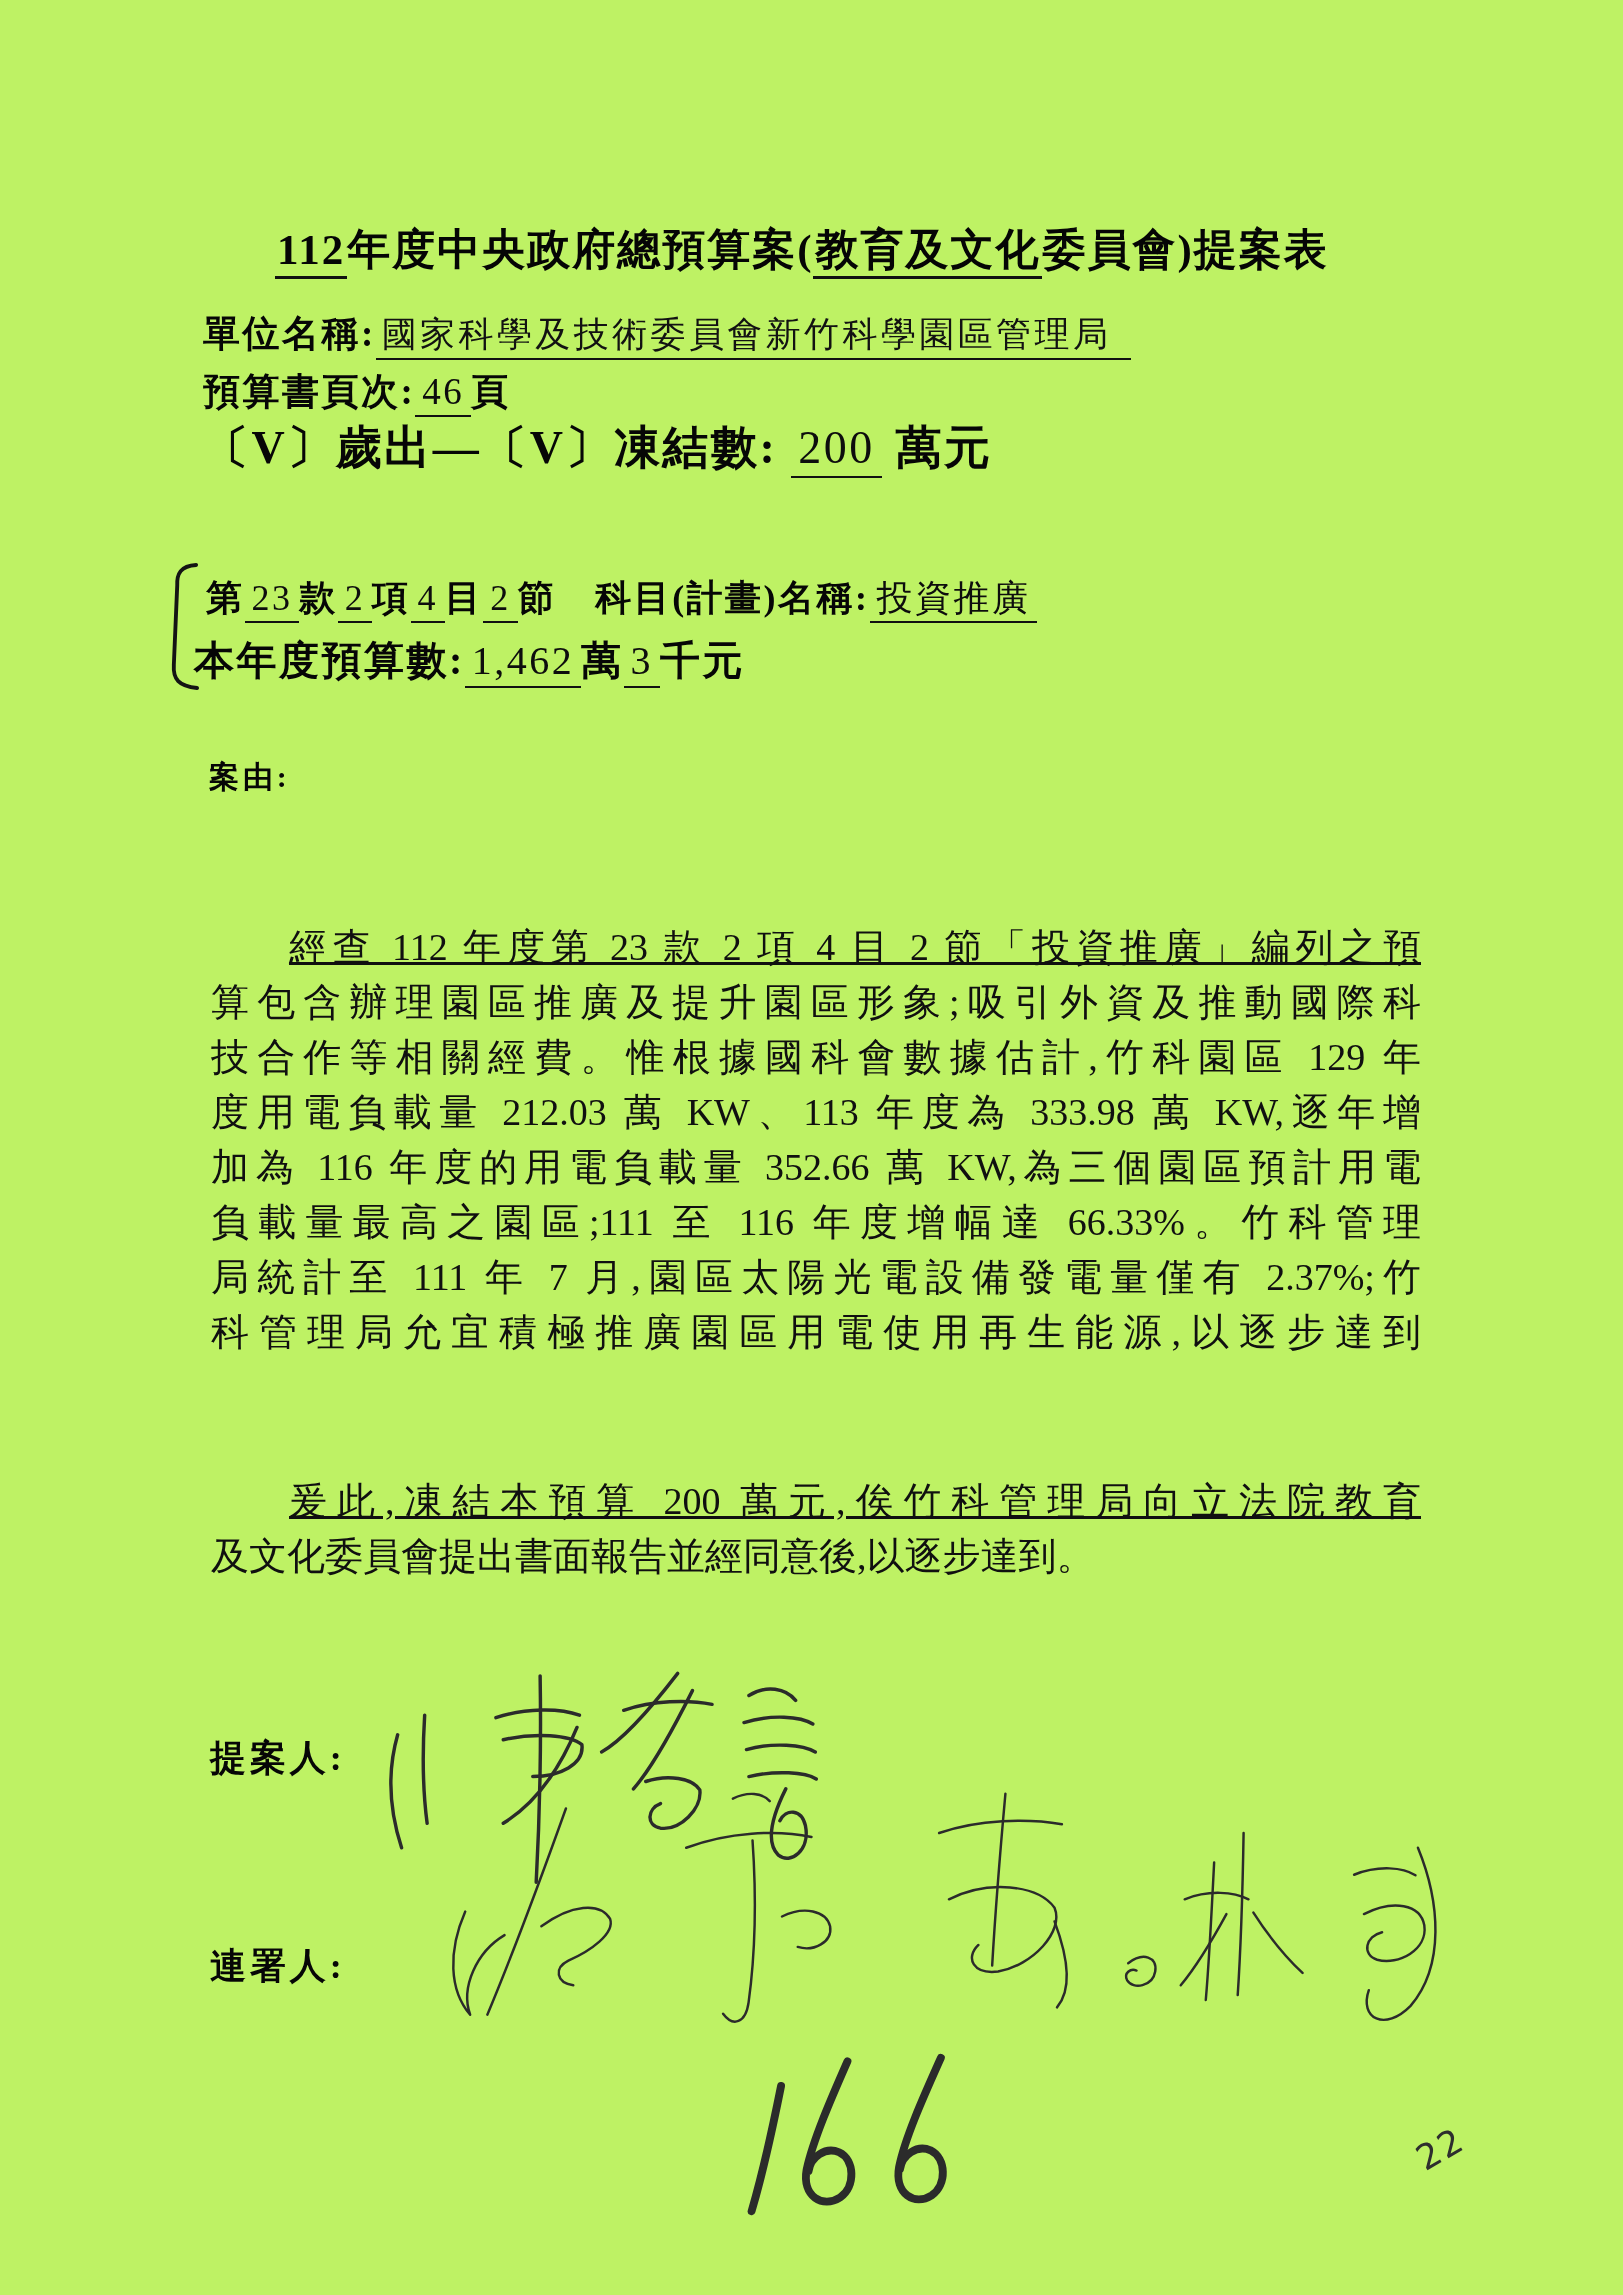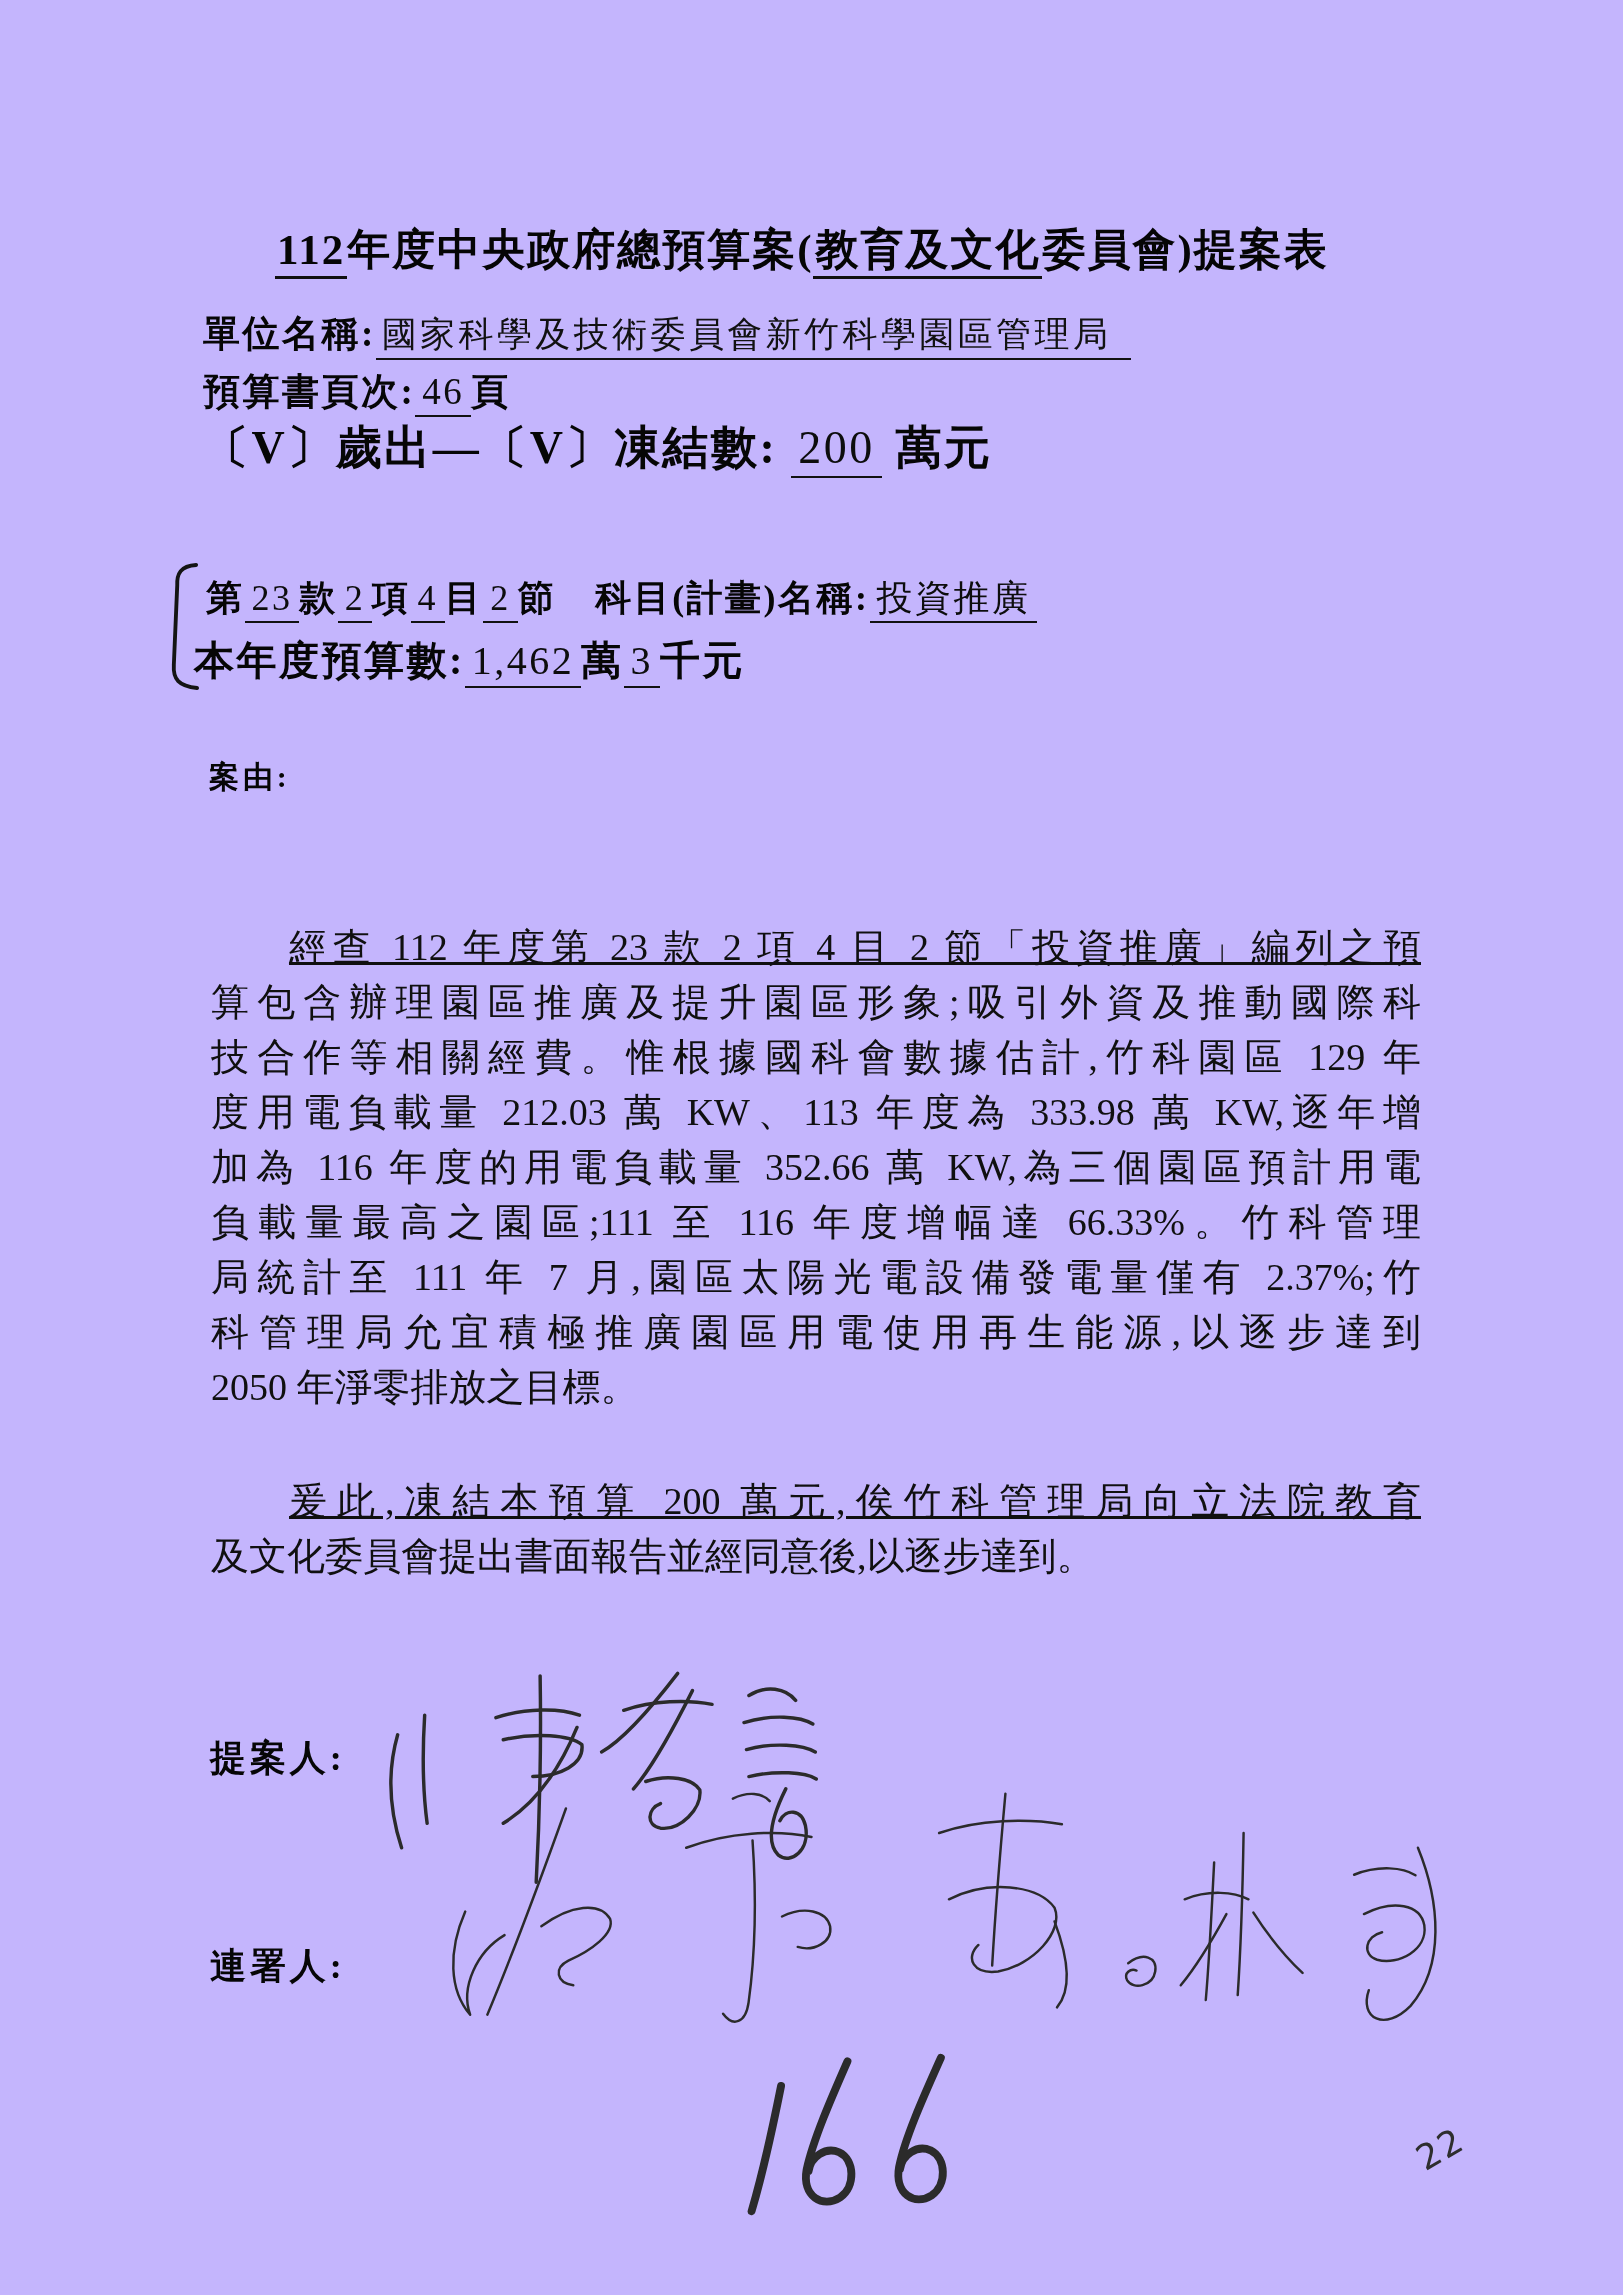--- a/index.html
+++ b/index.html
@@ -1,19 +1,19 @@
 <!DOCTYPE html>
 <html lang="zh-Hant" style="font-size:7.9px"><head>
 <meta charset="utf-8">
 <style>
   html,body{margin:0;padding:0;background:#e8e8e8;}
   #page{
     position:relative;
     width:1623px;height:2295px;
-    background:#c4b5fd;
+    background:#bef264;
     font-family:"Liberation Serif","DejaVu Serif",serif;
     color:#0d0d0d;
     overflow:hidden;
   }
   .abs{position:absolute;}
   
   .title{
     left:275px;top:221px;width:1189px;
     font-size:43px;font-weight:700;letter-spacing:2px;
     white-space:nowrap;color:#050505;
@@ -91,21 +91,20 @@
 
   <div class="abs para p1">
     <div class="pline indent">經查 112 年度第 23 款 2 項 4 目 2 節「投資推廣」編列之預</div>
     <div class="pline">算包含辦理園區推廣及提升園區形象;吸引外資及推動國際科</div>
     <div class="pline">技合作等相關經費。惟根據國科會數據估計,竹科園區 129 年</div>
     <div class="pline">度用電負載量 212.03 萬 KW、113 年度為 333.98 萬 KW,逐年增</div>
     <div class="pline">加為 116 年度的用電負載量 352.66 萬 KW,為三個園區預計用電</div>
     <div class="pline">負載量最高之園區;111 至 116 年度增幅達 66.33%。竹科管理</div>
     <div class="pline">局統計至 111 年 7 月,園區太陽光電設備發電量僅有 2.37%;竹</div>
     <div class="pline">科管理局允宜積極推廣園區用電使用再生能源,以逐步達到</div>
-    <div class="pline loose">2050 年淨零排放之目標。</div>
   </div>
 
   <div class="abs para p2">
     <div class="pline indent">爰此,凍結本預算 200 萬元,俟竹科管理局向立法院教育</div>
     <div class="pline loose">及文化委員會提出書面報告並經同意後,以逐步達到。</div>
   </div>
 
   <div class="abs sign-label proposer-label">提案人:</div>
   <svg class="abs" style="left:378px;top:1661px;" width="452" height="241" viewBox="0 0 920 490">
     <g class="sig" stroke-width="7">

